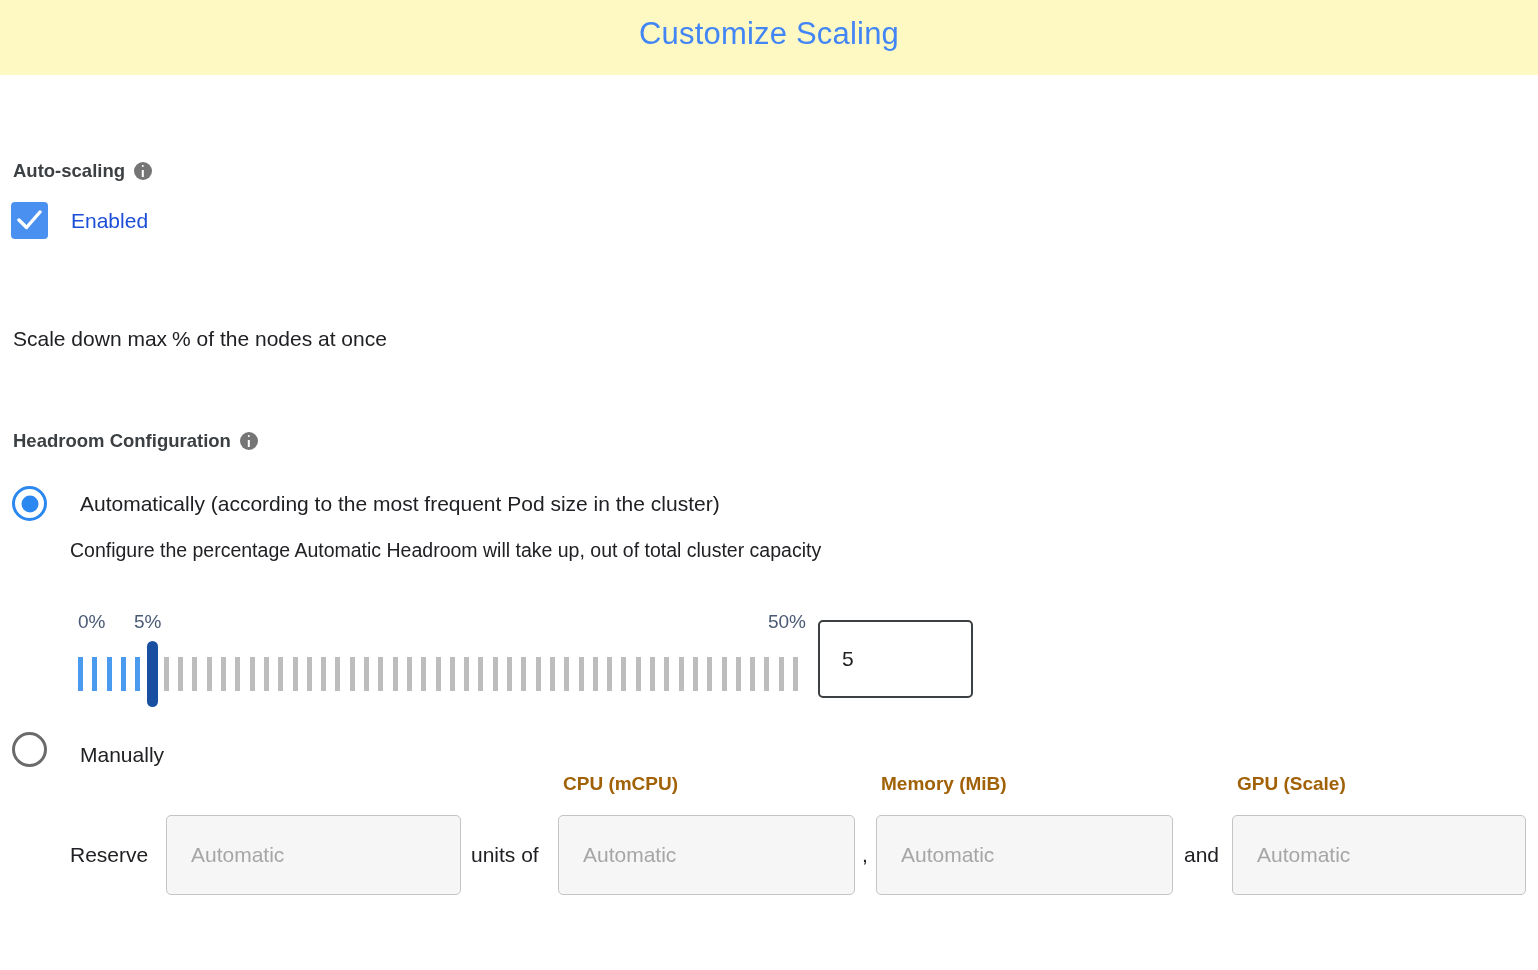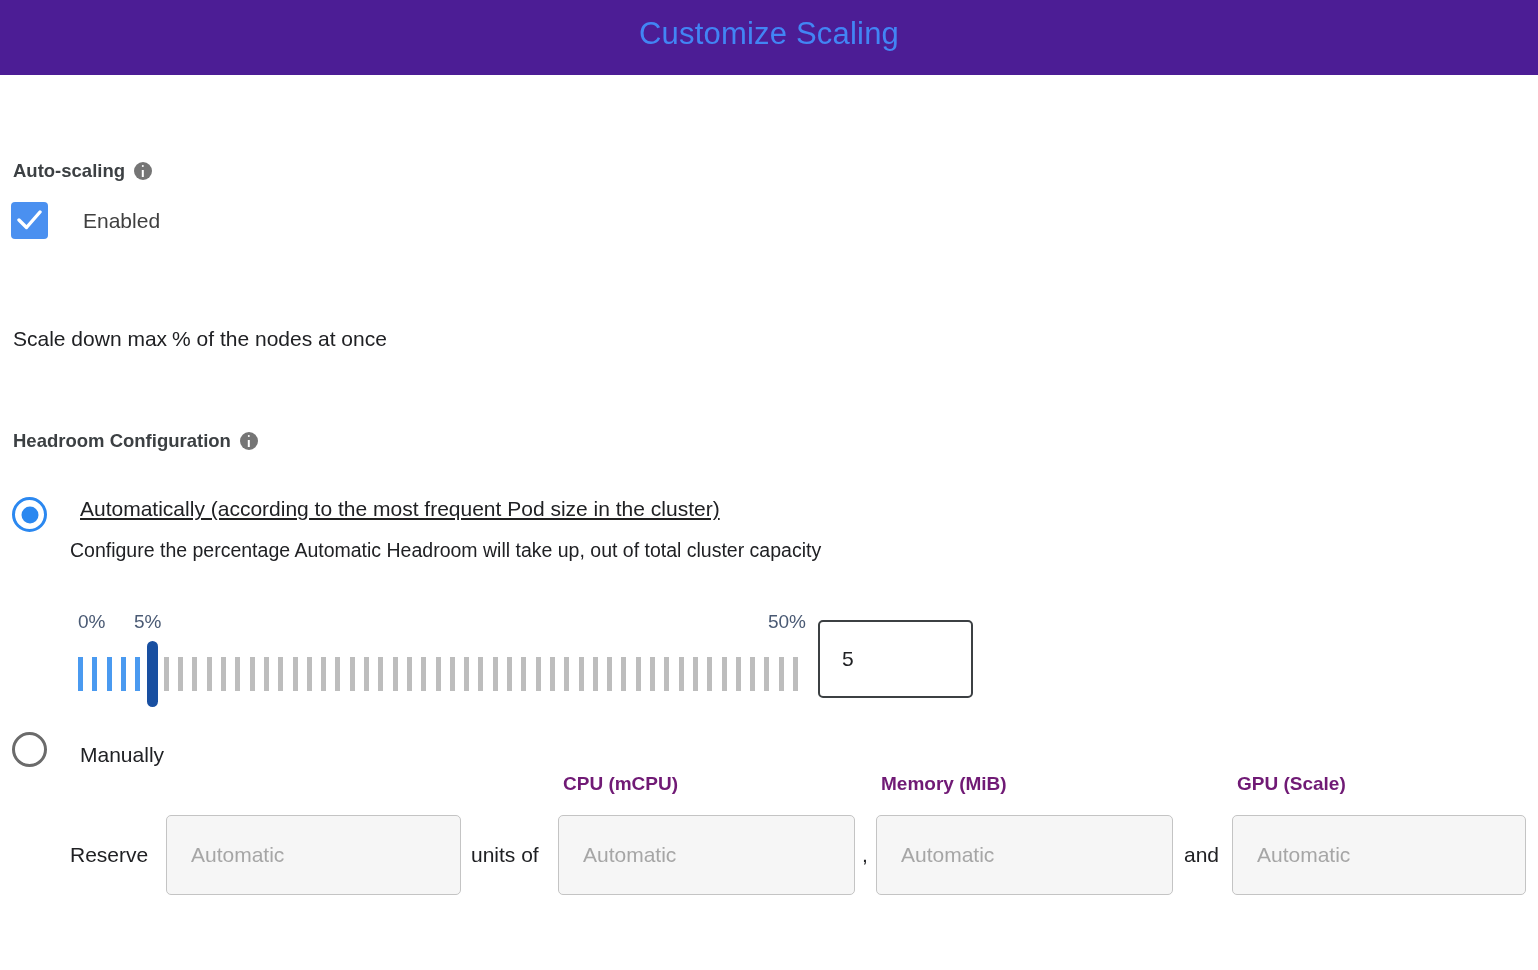--- a/index.html
+++ b/index.html
@@ -12,21 +12,21 @@
     background: #ffffff;
     font-family: "Liberation Sans", sans-serif;
     color: #212121;
     overflow: hidden;
     position: relative;
   }
 
   
   .dialog-header {
     height: 75px;
-    background: #4c1d95;
+    background: #fef9c3;
     display: flex;
     align-items: center;
     justify-content: center;
     box-sizing: border-box;
   }
   .dialog-title {
     font-size: 31px;
     color: #4285f4;
     letter-spacing: .2px;
     line-height: 1;
@@ -99,22 +99,22 @@
     flex: 0 0 auto;
     cursor: pointer;
   }
   .checkbox svg {
     position: absolute;
     left: 6px;
     top: 7px;
   }
   .enabled-label {
     font-size: 21px;
-    color: #404040;
-    margin-left: 35px;
+    color: #1d4ed8;
+    margin-left: 23px;
   }
 
   
   .scaledown-row {
     position: absolute;
     left: 13px;
     top: 226px;
     display: flex;
     align-items: center;
     height: 76px;
@@ -147,23 +147,23 @@
 
   
   .headroom-heading {
     position: absolute;
     left: 13px;
     top: 355px;
   }
   .radio-row-auto {
     position: absolute;
     left: 12px;
-    top: 422px;
-    display: flex;
-    text-decoration: underline;
+    top: 411px;
+    display: flex;
+    align-items: center;
   }
   .radio {
     width: 35px;
     height: 35px;
     border-radius: 50%;
     box-sizing: border-box;
     flex: 0 0 auto;
     cursor: pointer;
   }
   .radio.checked {
@@ -276,21 +276,21 @@
     position: absolute;
     top: 698px;
     left: 0;
     width: 1538px;
     height: 26px;
   }
   .field-header {
     position: absolute;
     font-size: 19px;
     font-weight: bold;
-    color: #701a75;
+    color: #a16207;
     white-space: nowrap;
   }
   .field-header.cpu { left: 563px; }
   .field-header.mem { left: 881px; }
   .field-header.gpu { left: 1237px; }
 
   .reserve-row {
     position: absolute;
     top: 740px;
     left: 0;

